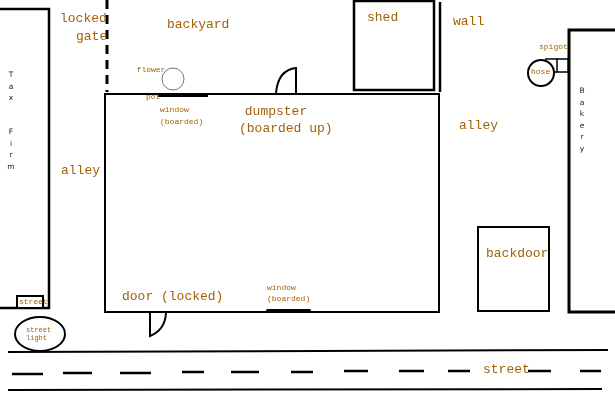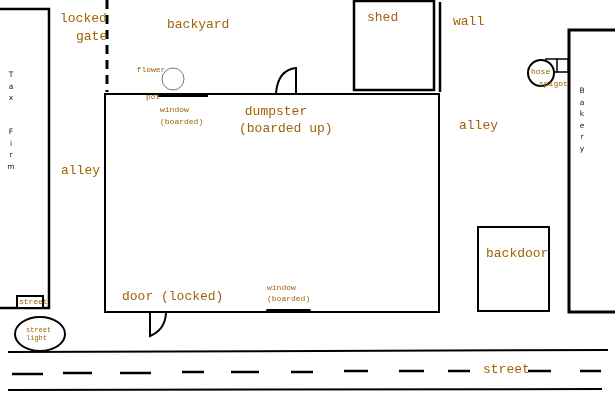--- a/index.html
+++ b/index.html
@@ -70,21 +70,21 @@
     <line x1="528" y1="371" x2="551" y2="371"></line>
     <line x1="580" y1="371" x2="601" y2="371"></line>
   </g>
 </svg>
 
 <div class="lbl big" style="left:60px;top:12px;">locked</div>
 <div class="lbl big" style="left:60px;top:30px;margin-left:16px;">gate</div>
 <div class="lbl big" style="left:167px;top:18px;">backyard</div>
 <div class="lbl big" style="left:367px;top:11px;">shed</div>
 <div class="lbl big" style="left:453px;top:15px;">wall</div>
-<div class="lbl sm" style="left:539px;top:42px;margin-top:37px;">spigot</div>
+<div class="lbl sm" style="left:539px;top:42px;">spigot</div>
 <div class="lbl sm" style="left:531px;top:67px;">hose</div>
 <div class="lbl sm center" style="left:136px;top:65px;width:30px;text-align:center;">flower</div>
 <div class="lbl sm" style="left:146px;top:92px;">pot</div>
 <div class="lbl sm" style="left:160px;top:105px;">window</div>
 <div class="lbl sm" style="left:160px;top:117px;">(boarded)</div>
 <div class="lbl big center" style="left:236px;top:105px;width:80px;">dumpster</div>
 <div class="lbl big" style="left:239px;top:122px;text-align:center;">(boarded up)</div>
 <div class="lbl big" style="left:459px;top:119px;">alley</div>
 <div class="lbl big" style="left:61px;top:164px;">alley</div>
 <div class="lbl big" style="left:122px;top:290px;">door (locked)</div>

